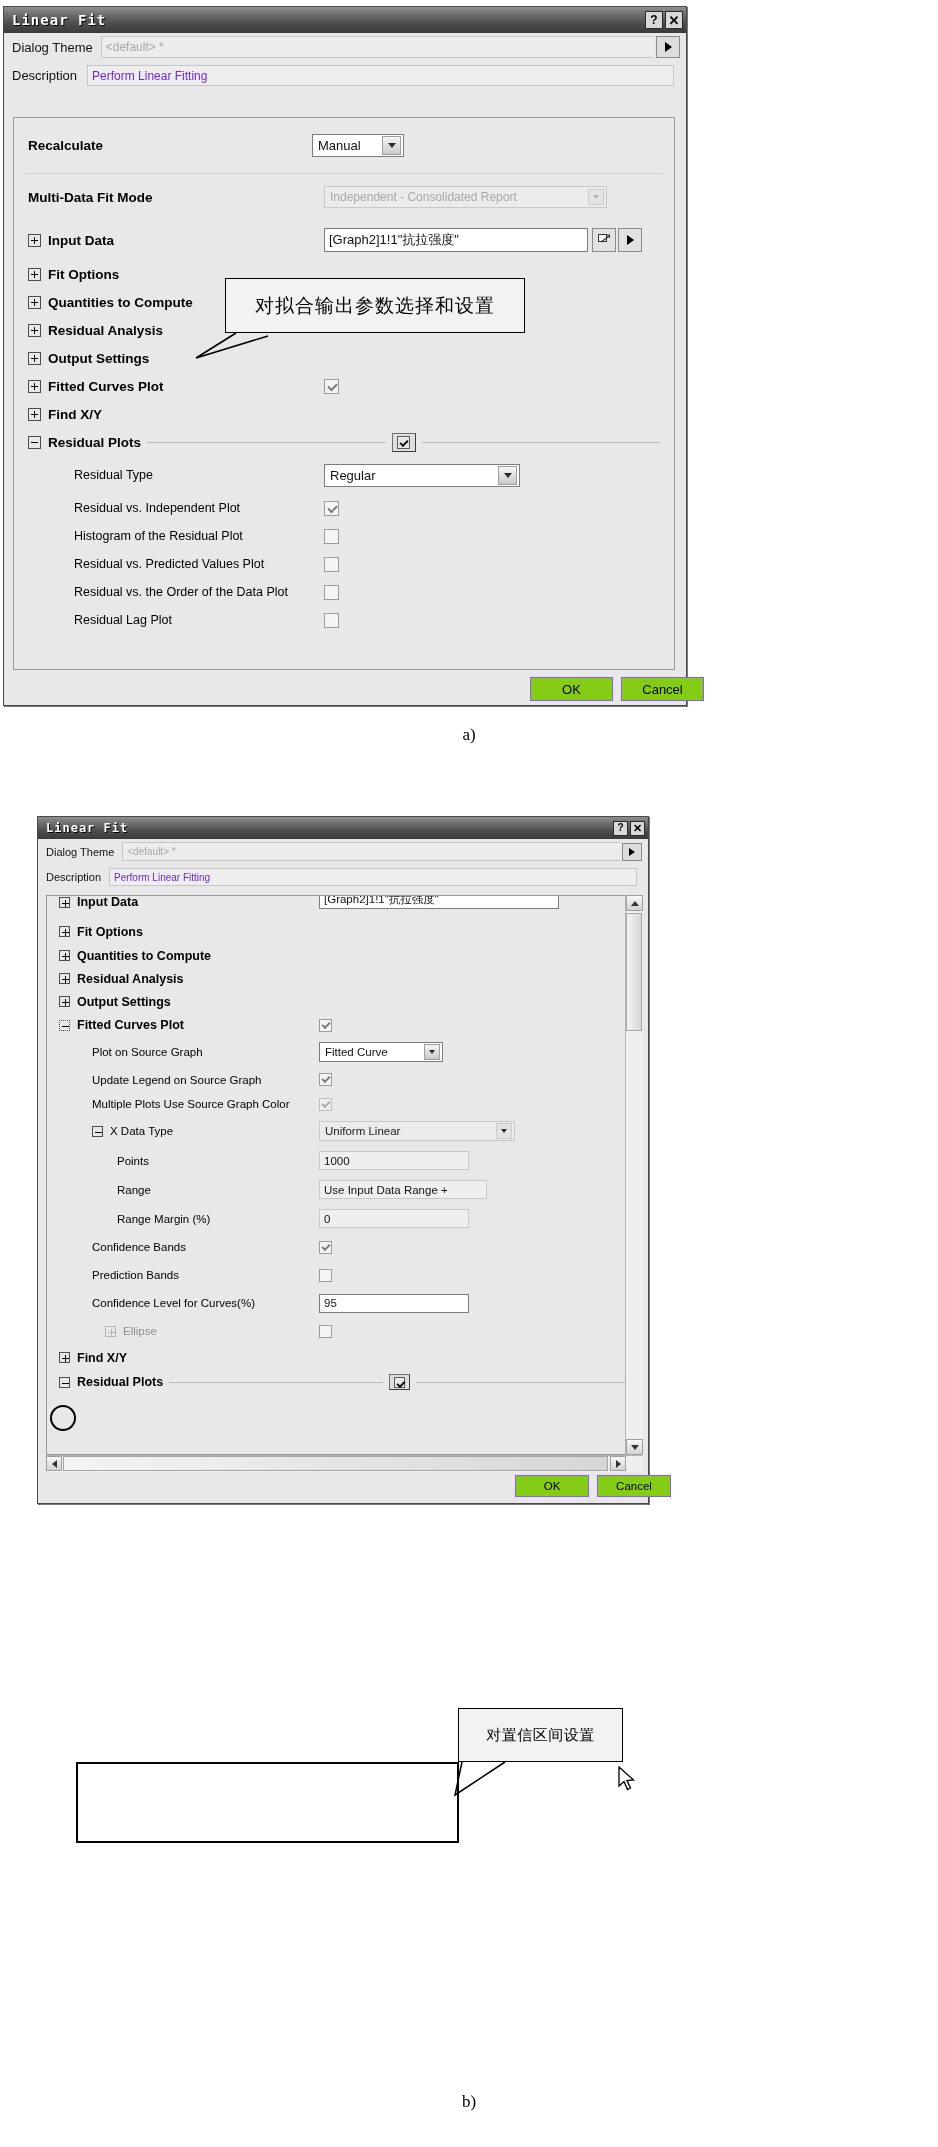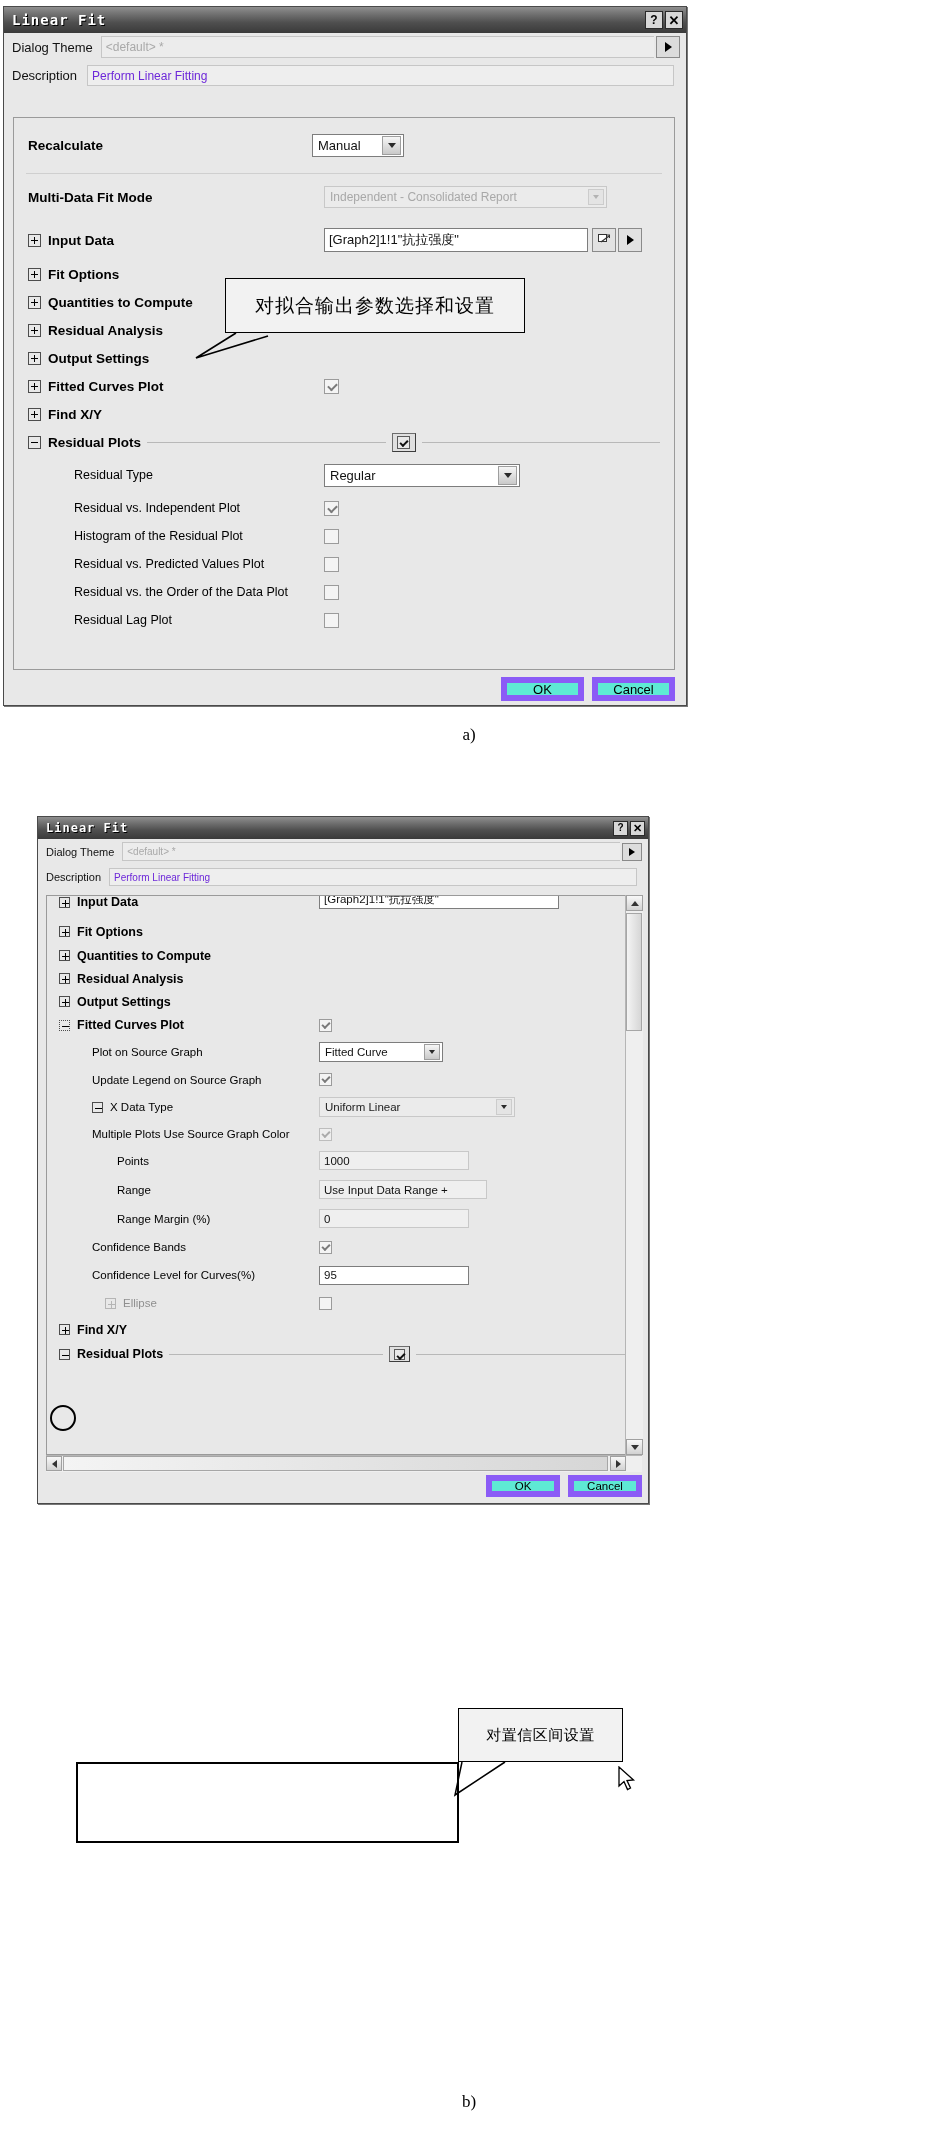--- a/index.html
+++ b/index.html
@@ -86,22 +86,22 @@
   .chev.sm{border-top-width:4px;border-left-width:3.5px;border-right-width:3.5px;}
 
   .txtbox{border:1px solid #7d7d7d;background:#ffffff;height:22px;display:flex;align-items:center;
           padding-left:4px;font-size:13px;color:#111;box-sizing:border-box;white-space:nowrap;overflow:hidden;}
   .txtbox.small{height:19px;font-size:11.5px;}
   .txtbox.flat{border-color:#c8c8c8;background:#efefef;}
 
   .minibtn{width:22px;height:22px;border:1px solid #8a8a8a;background:#e2e2e2;box-sizing:border-box;
            display:flex;align-items:center;justify-content:center;}
 
-  .pbtn{border:6px solid #8b5cf6;background:#5eead4;font-size:13px;color:#000;
-        display:flex;align-items:center;justify-content:center;box-sizing:border-box;}
+  .pbtn{border:1px solid #8b5cf6;background:#84cc16;font-size:13px;color:#000;
+        display:flex;align-items:center;justify-content:center;box-sizing:border-box;margin-left:29px;}
   .pbtn.small{font-size:11.5px;}
 
   
   .callout{position:absolute;background:#f2f2f2;border:1.5px solid #000;box-sizing:border-box;
            display:flex;align-items:center;justify-content:center;z-index:40;}
   .callout span{font-size:19px;color:#000;font-family:"DejaVu Sans","Liberation Sans",sans-serif;
                 white-space:nowrap;letter-spacing:1px;}
   .callout.small span{font-size:15px;letter-spacing:0.5px;}
   .hilite-box{position:absolute;border:2.5px solid #000;box-sizing:border-box;z-index:30;pointer-events:none;}
   .circle-mark{position:absolute;border:2.5px solid #000;border-radius:50%;box-sizing:border-box;z-index:30;}
@@ -331,52 +331,56 @@
         <div class="arrow">
             <div class="chev sm"></div>
           </div>
       </div>
     </div>
 
     <div class="trow short" style="padding-left:45px;height:25px;">
       <div class="tlabel sub" style="font-size:11.5px;">Update Legend on Source Graph</div>
       <div class="chk small on" style="position:absolute;left:272px;"></div>
     </div>
+    <div class="trow short" style="padding-left:45px;height:24px;">
+      <div class="tlabel sub" style="font-size:11.5px;">Multiple Plots Use Source Graph Color</div>
+      <div class="chk small on" style="position:absolute;left:272px;opacity:0.55;"></div>
+    </div>
+
     <div class="trow" style="padding-left:45px;height:30px;">
       <div class="expander" style="width:11px;height:11px;"></div>
       <div class="tlabel sub" style="font-size:11.5px;">X Data Type</div>
       <div class="combo flat small" style="position:absolute;left:272px;width:196px;">
         <div class="val" style="color:#222;">Uniform Linear</div>
         <div class="arrow">
             <div class="chev sm"></div>
           </div>
       </div>
     </div>
 
-    <div class="trow short" style="padding-left:45px;height:24px;">
-      <div class="tlabel sub" style="font-size:11.5px;">Multiple Plots Use Source Graph Color</div>
-      <div class="chk small on" style="position:absolute;left:272px;opacity:0.55;"></div>
-    </div>
-
     <div class="trow" style="padding-left:70px;height:29px;">
       <div class="tlabel sub" style="font-size:11.5px;">Points</div>
       <div class="txtbox small flat" style="position:absolute;left:272px;width:150px;">1000</div>
     </div>
     <div class="trow" style="padding-left:70px;height:29px;">
       <div class="tlabel sub" style="font-size:11.5px;">Range</div>
       <div class="txtbox small flat" style="position:absolute;left:272px;width:168px;">Use Input Data Range +</div>
     </div>
     <div class="trow" style="padding-left:70px;height:29px;">
       <div class="tlabel sub" style="font-size:11.5px;">Range Margin (%)</div>
       <div class="txtbox small flat" style="position:absolute;left:272px;width:150px;">0</div>
     </div>
 
     <div class="trow short" style="padding-left:45px;height:28px;">
       <div class="tlabel sub" style="font-size:11.5px;">Confidence Bands</div>
       <div class="chk small on" style="position:absolute;left:272px;"></div>
+    </div>
+    <div class="trow short" style="padding-left:45px;height:28px;">
+      <div class="tlabel sub" style="font-size:11.5px;">Prediction Bands</div>
+      <div class="chk small" style="position:absolute;left:272px;"></div>
     </div>
     <div class="trow" style="padding-left:45px;height:28px;">
       <div class="tlabel sub" style="font-size:11.5px;">Confidence Level for Curves(%)</div>
       <div class="txtbox small" style="position:absolute;left:272px;width:150px;border-color:#7d7d7d;background:#fff;">95</div>
     </div>
 
     <div class="trow short" style="padding-left:58px;height:28px;">
       <div class="expander plus dim" style="width:11px;height:11px;"></div>
       <div class="tlabel sub dim" style="font-size:11.5px;color:#8f8f8f;">Ellipse</div>
       <div class="chk small" style="position:absolute;left:272px;"></div>

